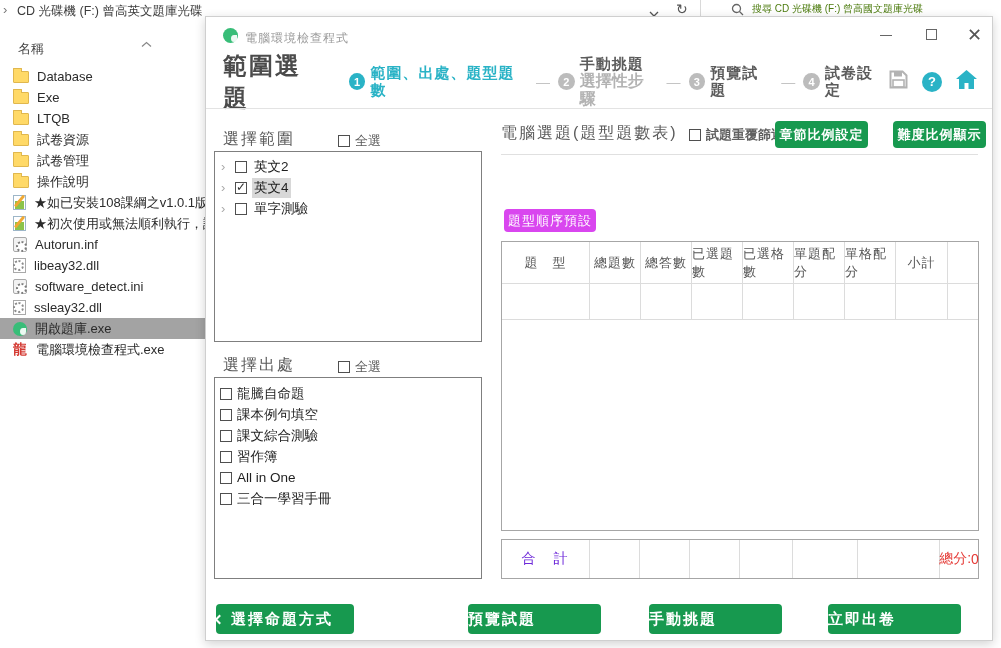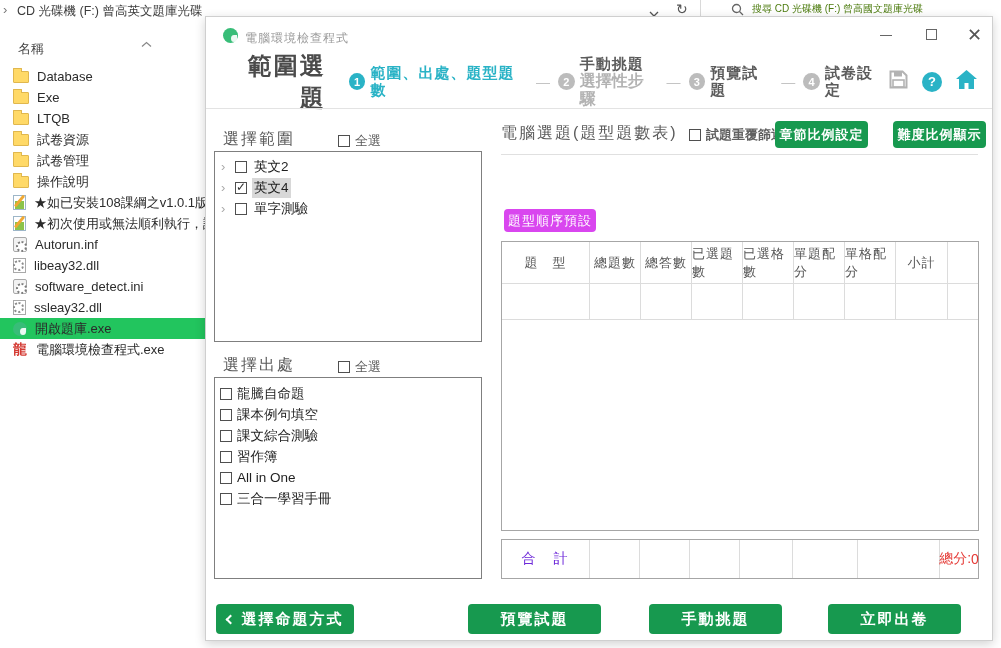--- a/index.html
+++ b/index.html
@@ -13,21 +13,21 @@
   .ex-address { position:absolute; left:17px; top:3px; font-size:12.5px; color:#3d3d3d; white-space:nowrap; }
   .ex-dd-chevron { position:absolute; left:648px; top:5px; width:12px; height:10px; }
   .ex-refresh { position:absolute; left:676px; top:1px; font-size:14px; color:#555; }
   .ex-sep { position:absolute; left:700px; top:0; width:1px; height:19px; background:#d9d9d9; }
   .ex-search { position:absolute; left:731px; top:2px; display:flex; align-items:center; gap:8px; }
   .ex-search-text { font-size:10px; color:#4d7c0f; white-space:nowrap; }
   .ex-colheader { position:absolute; left:18px; top:40px; font-size:13px; color:#454545; }
   .ex-sort { position:absolute; left:141px; top:34px; }
   .ex-files { position:absolute; left:0; top:66px; width:206px; height:300px; overflow:visible; }
   .ex-row { position:relative; display:flex; align-items:center; height:21px; padding-left:13px; gap:8px; white-space:nowrap; width:206px; overflow:hidden; }
-  .ex-row.selected { background:#22c55e; }
+  .ex-row.selected { background:#a3a3a3; }
   .ex-label { font-size:13px; color:#2b2b2b; }
 
   
   .ic { flex:0 0 auto; position:relative; }
   .ic-folder { width:16px; height:12px; background:#ffd967; border:1px solid #e0b74e; border-radius:1px; }
   .ic-folder::before { content:""; position:absolute; left:-1px; top:-4px; width:7px; height:3px; background:#ffd967; border:1px solid #e0b74e; border-bottom:none; border-radius:1px 1px 0 0; }
   .ic-doc { width:13px; height:15px; background:#fff; border:1px solid #9db6c8; }
   .ic-doc::before { content:""; position:absolute; left:1px; top:5px; width:9px; height:8px; background:#8bc34a; }
   .ic-doc::after { content:""; position:absolute; left:4px; top:-2px; width:3px; height:14px; background:#f0a832; transform:rotate(40deg); border-radius:1px; }
   .ic-page { width:13px; height:15px; background:#fff; border:1px solid #a9a9a9; }
@@ -43,21 +43,21 @@
 
   .titlebar { position:absolute; left:0; top:0; right:0; height:38px; }
   .app-logo { position:absolute; left:17px; top:11px; width:15px; height:15px; background:#38bd78; border-radius:50%; }
   .app-logo::after { content:""; position:absolute; left:8px; top:7px; width:6px; height:7px; background:#fff; border-radius:50% 0 50% 50%; opacity:.9; }
   .app-title { position:absolute; left:39px; top:13px; font-size:12px; color:#9b9b9b; letter-spacing:1px; }
   .wc-min { position:absolute; right:100px; top:18px; width:12px; height:1px; background:#666; }
   .wc-max { position:absolute; right:55px; top:12px; width:11px; height:11px; border:1px solid #666; }
   .wc-close { position:absolute; right:10px; top:6px; font-size:18px; color:#555; line-height:24px; }
 
   .app-header { position:absolute; left:0; top:38px; right:0; height:53px; display:flex; align-items:center; padding:0 14px 0 17px; }
-  .page-title { font-size:24px; font-weight:bold; color:#4b4b4b; letter-spacing:2px;text-align:right; }
+  .page-title { font-size:24px; font-weight:bold; color:#4b4b4b; letter-spacing:2px; }
   .steps { display:flex; align-items:center; margin-left:23px; gap:8px; }
   .step { display:flex; align-items:center; gap:5px; }
   .step-circle { width:17px; height:17px; border-radius:50%; background:#bcbcbc; color:#fff; font-size:11px; font-weight:bold; display:flex; align-items:center; justify-content:center; }
   .step.active .step-circle { background:#2ab3c6; }
   .step-label { font-size:15px; font-weight:bold; color:#5c5c5c; letter-spacing:1px; line-height:1.1; }
   .step.active .step-label { color:#2ab3c6; }
   .step-sub { font-size:16px; color:#b3b3b3; font-weight:bold; letter-spacing:0; }
   .step-dash { color:#c4c4c4; font-size:14px; }
   .hdr-icons { margin-left:auto; display:flex; align-items:center; gap:13px; }
   .help-icon { width:20px; height:20px; border-radius:50%; background:#2ab3c6; color:#fff; font-size:13px; font-weight:bold; display:flex; align-items:center; justify-content:center; }
@@ -95,21 +95,21 @@
   .qt-grid .cell { border-right:1px solid #dcdcdc; border-bottom:1px solid #dcdcdc; display:flex; align-items:center; justify-content:center; font-size:13px; color:#555; letter-spacing:1px; }
   .qt-grid .cell:nth-child(9n) { border-right:none; }
   .qt-hrow { height:42px; }
   .qt-rrow { height:36px; }
 
   .total-box { position:absolute; left:295px; top:522px; width:478px; height:40px; border:1px solid #a6a6a6; background:#fff; display:grid; grid-template-columns:88px 50px 50px 50px 53px 65px 82px 38px; }
   .total-box .cell { border-right:1px solid #dcdcdc; display:flex; align-items:center; justify-content:center; font-size:14px; color:#6d28d9; letter-spacing:2px; }
   .total-box .cell:last-child { border-right:none; }
   .total-score { color:#e53935 !important; font-size:13px; letter-spacing:0 !important; white-space:nowrap; overflow:visible; }
 
-  .footer-btn { position:absolute; top:587px; height:30px; background:#17994f; color:#fff; border:none; border-radius:4px; font-size:15px; font-weight:bold; font-family:inherit; letter-spacing:2px; display:flex; align-items:center; justify-content:center; gap:6px; }
+  .footer-btn { position:absolute; top:587px; height:30px; background:#17994f; color:#fff; border:none; border-radius:4px; font-size:15px; font-weight:bold; font-family:inherit; letter-spacing:2px; display:flex; align-items:center; gap:6px; }
   .fb-back { left:10px; width:138px; }
   .fb-preview { left:262px; width:133px; }
   .fb-manual { left:443px; width:133px; }
   .fb-generate { left:622px; width:133px; }
   .chev-left { width:7px; height:7px; border-left:2px solid #fff; border-bottom:2px solid #fff; transform:rotate(45deg); margin-right:2px; }
 </style>
 </head>
 <body>
 
 <div class="screen">

